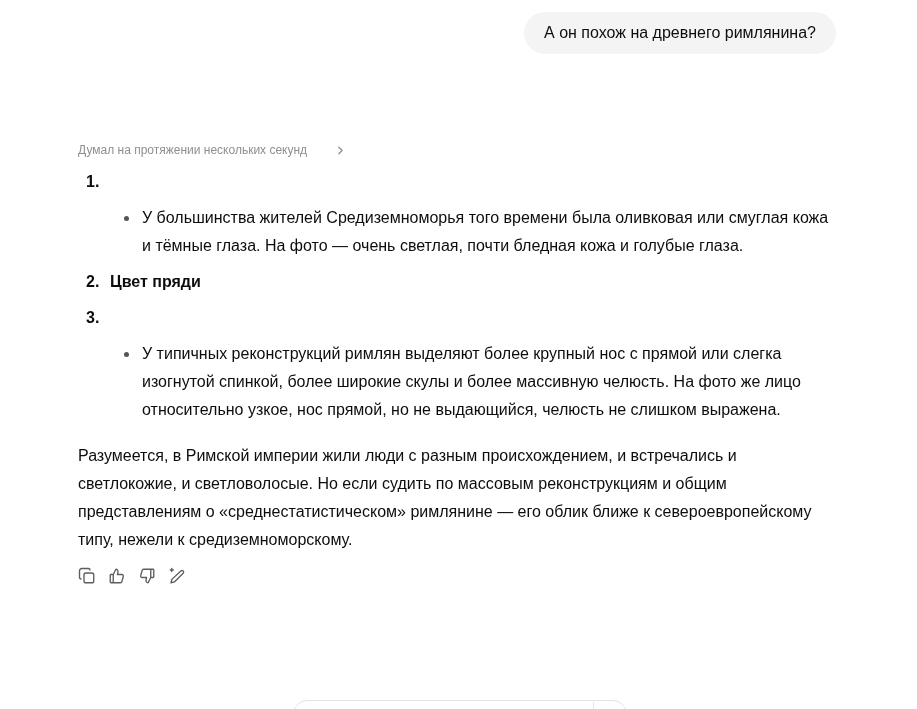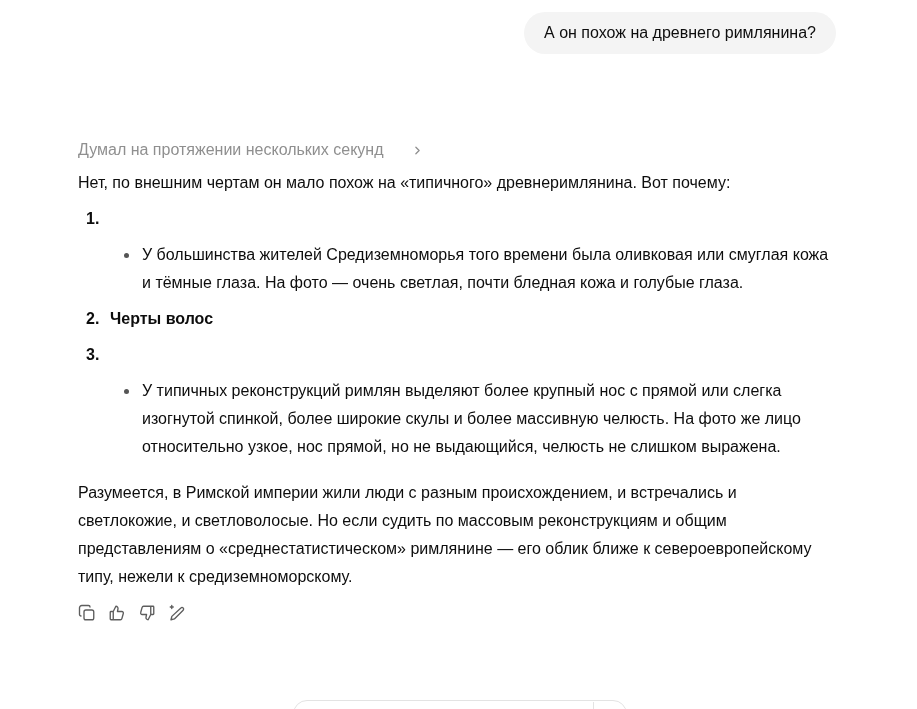--- a/index.html
+++ b/index.html
@@ -9,21 +9,21 @@
 
   
   .user-row { display:flex; justify-content:flex-end; padding:12px 79px 0 0; }
   .user-bubble { background:#f4f4f4; border-radius:24px; padding:10px 20px;
     font-size:16px; line-height:22px; color:#0d0d0d; max-width:540px; }
 
   
   .content { width:760px; margin-left:78px; }
 
   .thinking-row { margin-top:86px; height:20px; display:inline-flex; align-items:center;
-    gap:27px; color:#8f8f8f; font-size:16px; cursor:pointer; }
+    gap:27px; color:#8f8f8f; font-size:12px; cursor:pointer; }
   .thinking-row svg { stroke:#8f8f8f; }
 
   .para { margin-top:9px; font-size:16px; line-height:28px; color:#0d0d0d; }
 
   .olist { margin-top:8px; }
   .item-head { display:flex; font-weight:700; font-size:16px; line-height:28px; margin-bottom:8px; }
   .item-num { width:24px; margin-left:8px; flex:0 0 auto; }
   .bullet-row { display:flex; margin-bottom:8px;justify-content:flex-end; }
   .bullet-dot { flex:0 0 auto; width:20px; margin-left:44px; position:relative; }
   .bullet-dot::before { content:""; position:absolute; left:2px; top:12px;
@@ -57,38 +57,37 @@
 
     <div class="thinking-row">
       <span>Думал на протяжении нескольких секунд</span>
       <span style="display:flex;">
         <svg width="13" height="13" viewBox="0 0 24 24" fill="none" stroke-width="2.4" stroke-linecap="round" stroke-linejoin="round">
             <path d="m9 18 6-6-6-6"></path>
           </svg>
       </span>
     </div>
 
-    <p class="para">Нет, по внешним чертам он мало похож на «типичного» древнеримлянина. Вот почему:</p>
 
     <div class="olist">
 
       <div>
         <div class="item-head">
           <span class="item-num">1.</span>
         </div>
         <div class="bullet-row">
           <span class="bullet-dot"></span>
           <span class="bullet-text">У большинства жителей Средиземноморья того времени была оливковая или смуглая кожа и тёмные глаза. На фото — очень светлая, почти бледная кожа и голубые глаза.</span>
         </div>
       </div>
 
       <div>
         <div class="item-head">
           <span class="item-num">2.</span>
-          <span>Черты волос</span>
+          <span>Цвет пряди</span>
         </div>
       </div>
 
       <div>
         <div class="item-head">
           <span class="item-num">3.</span>
         </div>
         <div class="bullet-row">
           <span class="bullet-dot"></span>
           <span class="bullet-text">У типичных реконструкций римлян выделяют более крупный нос с прямой или слегка изогнутой спинкой, более широкие скулы и более массивную челюсть. На фото же лицо относительно узкое, нос прямой, но не выдающийся, челюсть не слишком выражена.</span>

